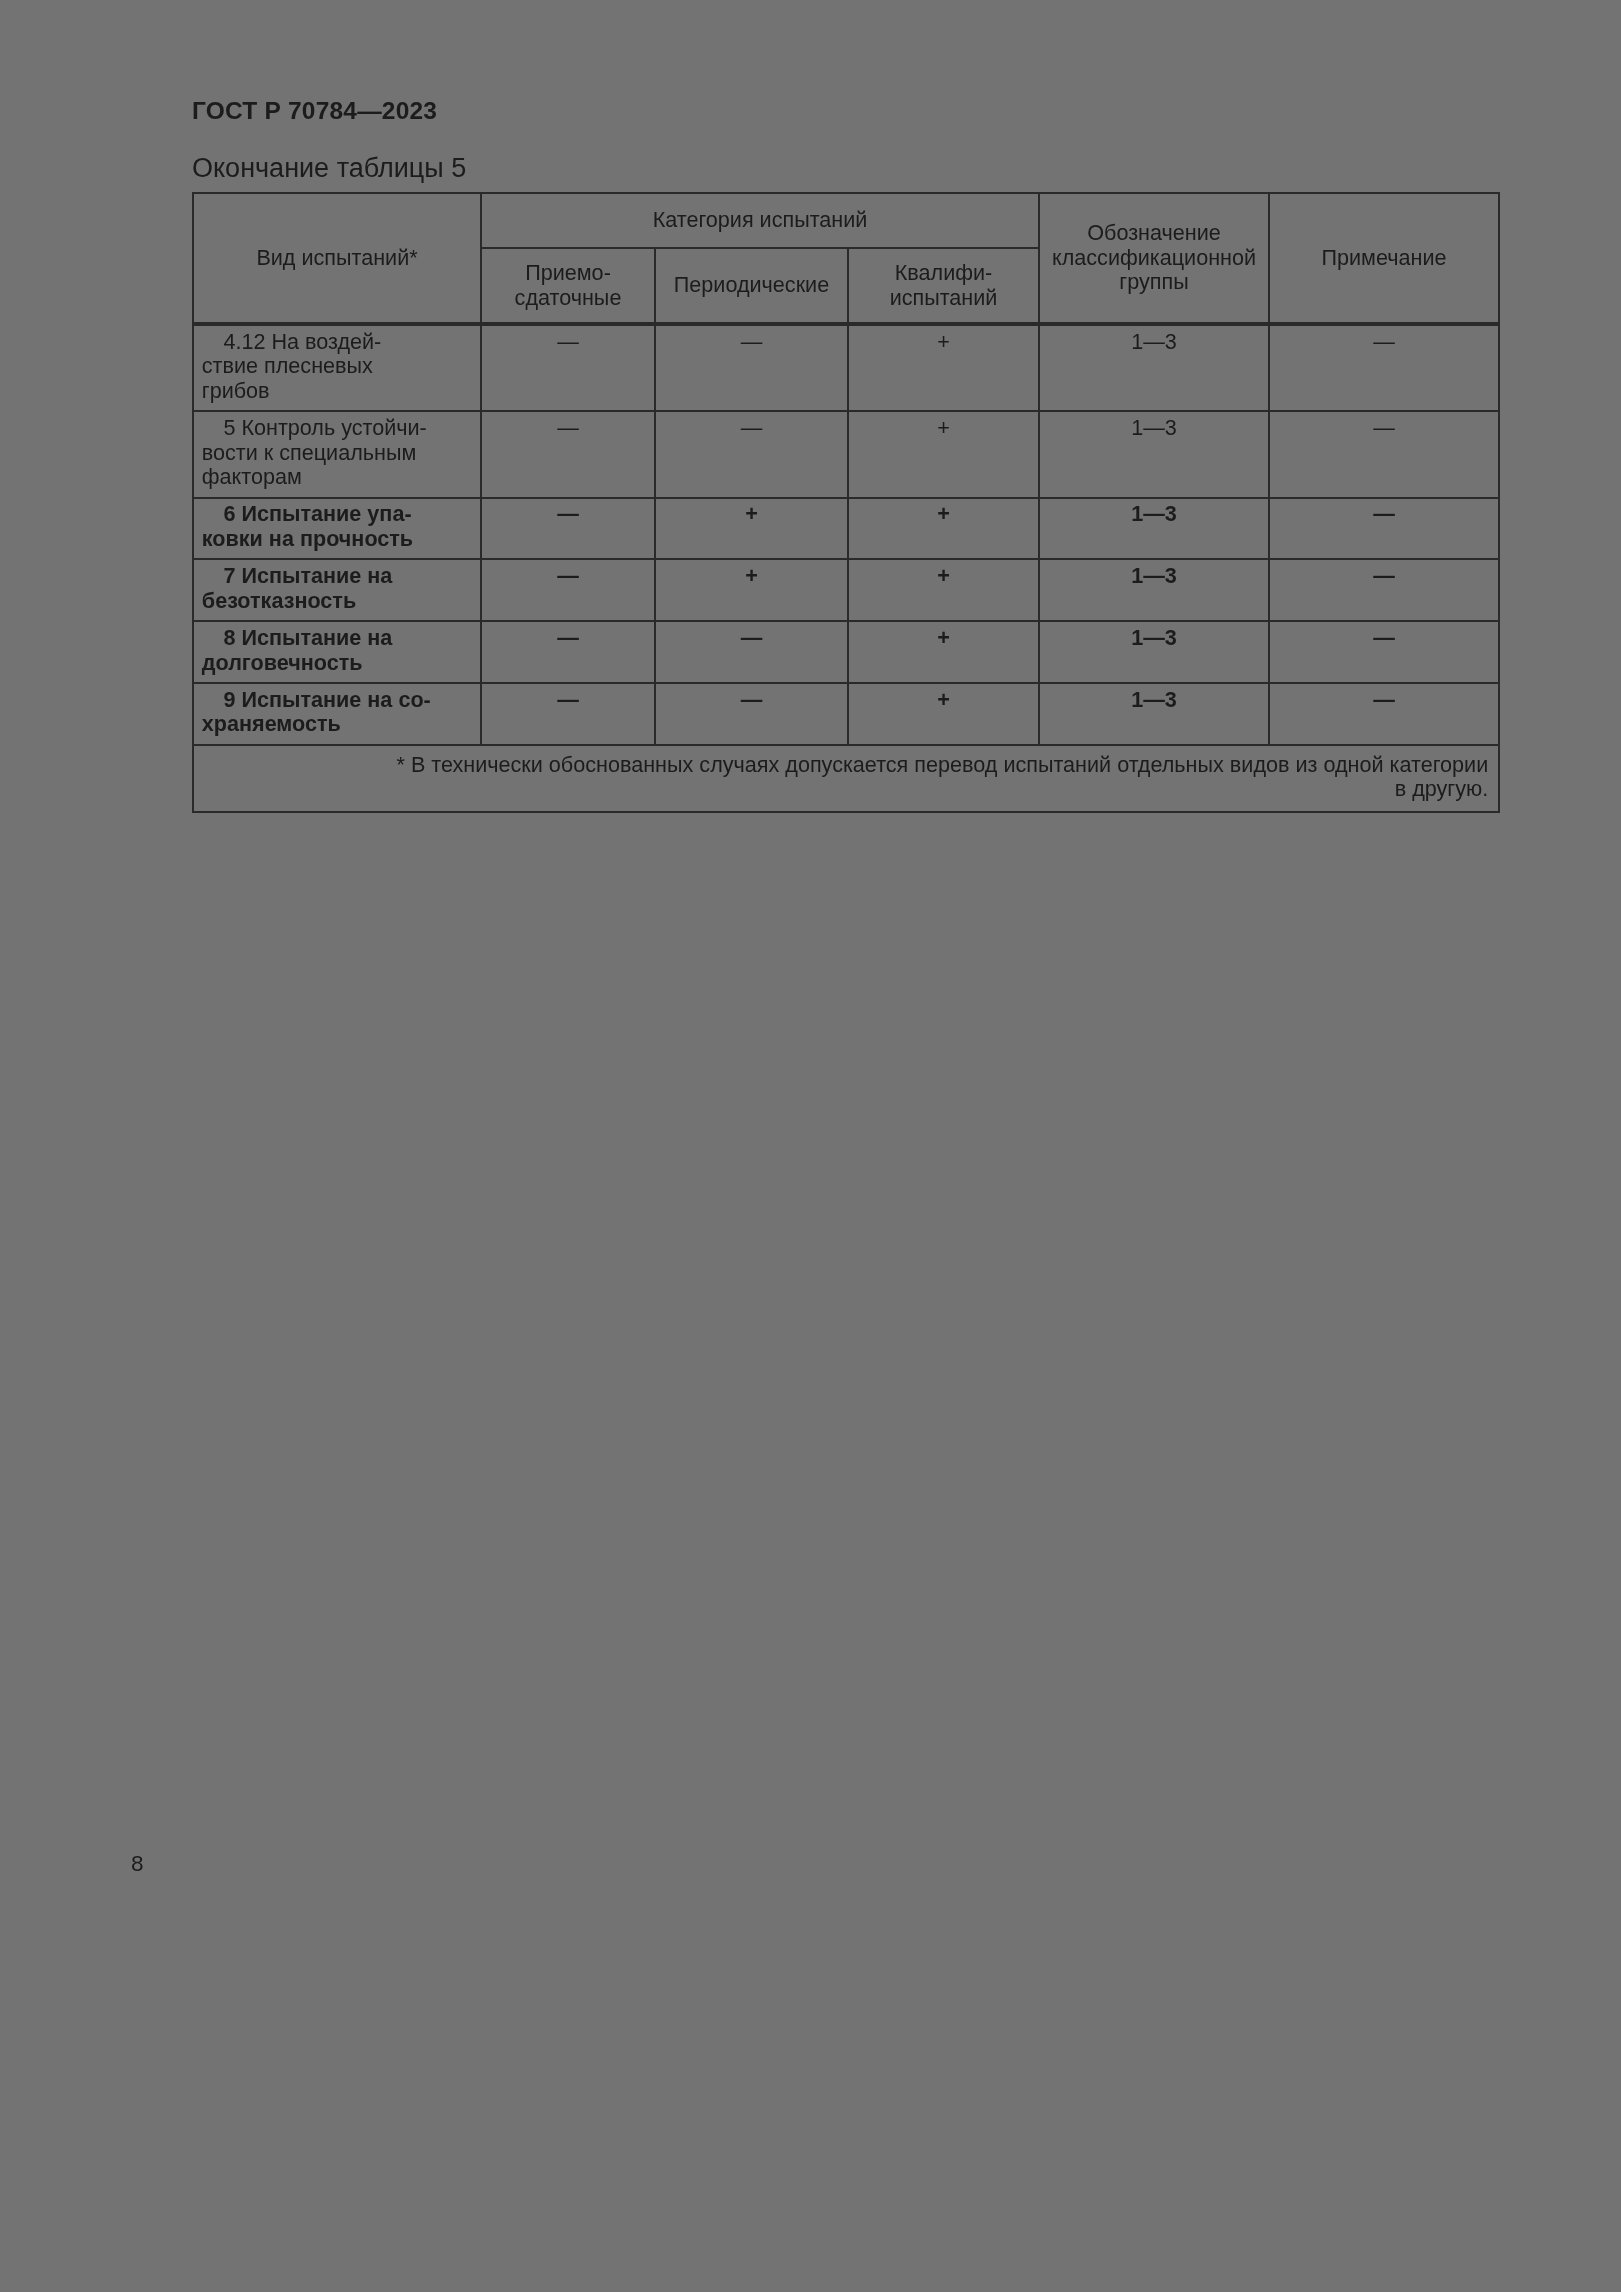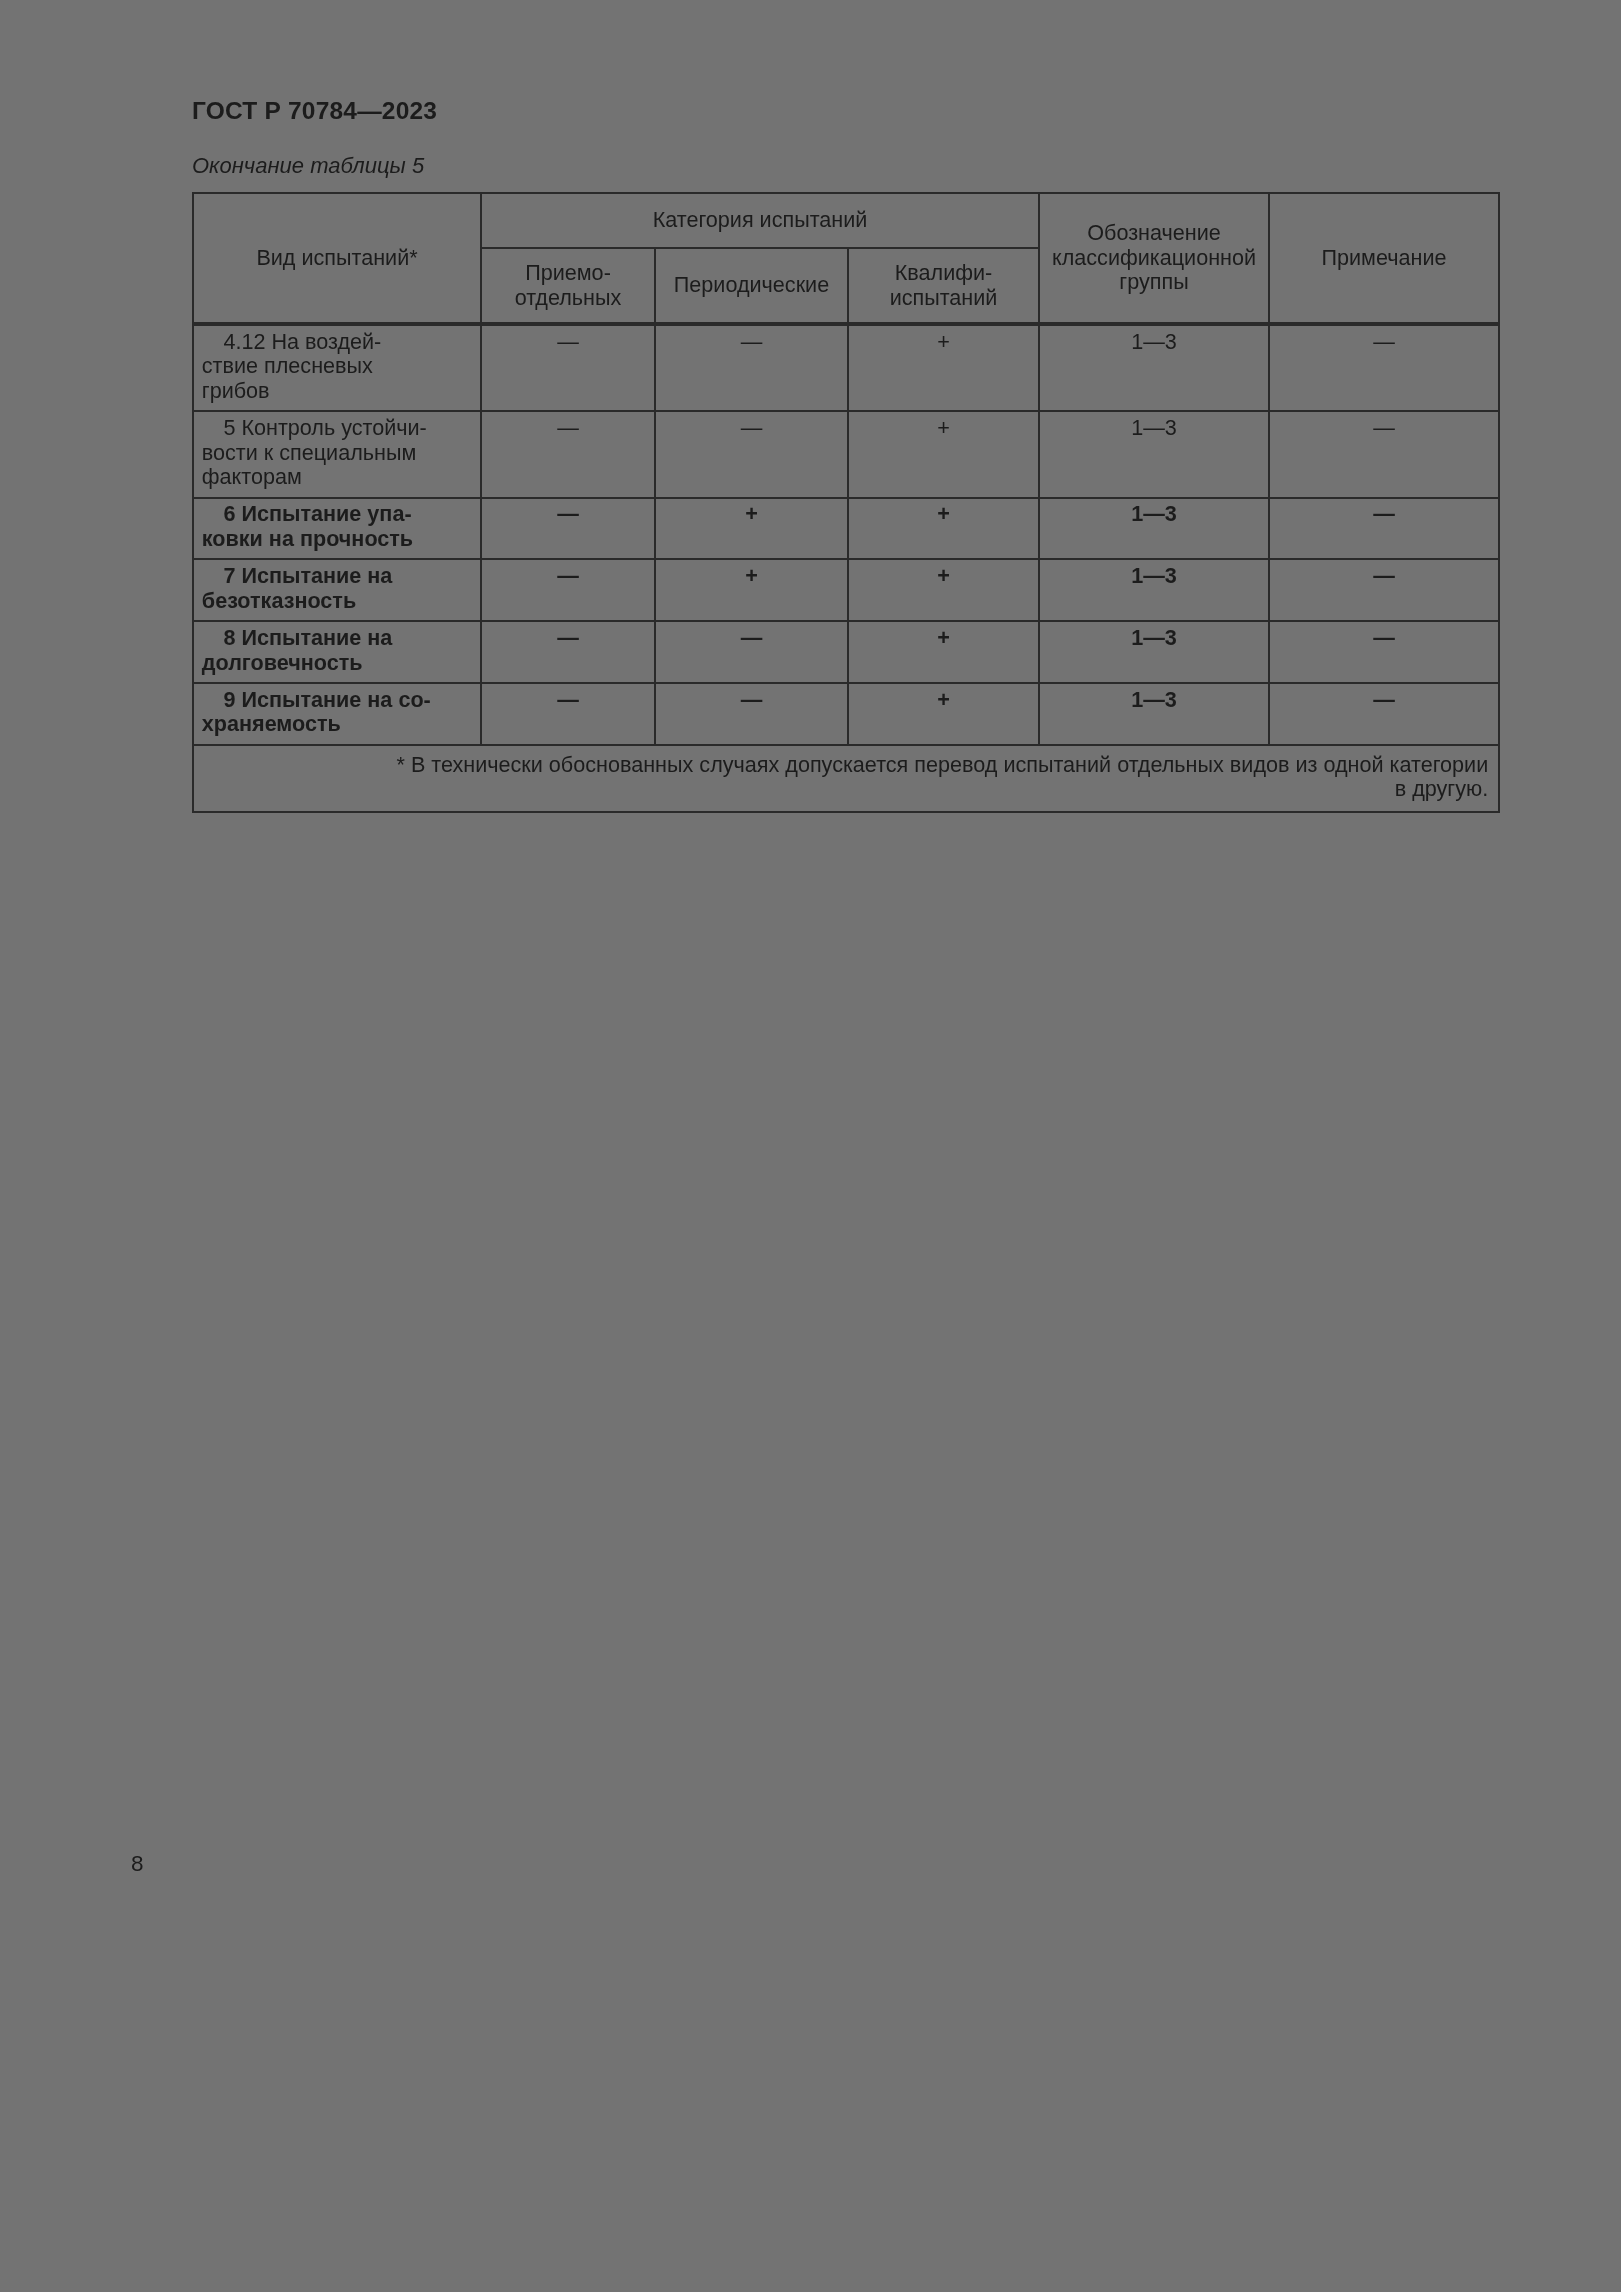--- a/index.html
+++ b/index.html
@@ -22,22 +22,21 @@
     left: 192px;
     top: 97px;
     font-size: 24.5px;
     font-weight: bold;
     letter-spacing: 0.2px;
   }
   .table-caption {
     position: absolute;
     left: 192px;
     top: 153px;
-    font-size: 22px;
-    font-style: italic;
+    font-size: 27px;
   }
   table.doc-table {
     position: absolute;
     left: 192px;
     top: 192px;
     width: 1308px;
     border-collapse: collapse;
     table-layout: fixed;
     font-size: 21.6px;
     line-height: 24.5px;
@@ -105,21 +104,21 @@
       <tr class="hdr-top">
         <th rowspan="2" class="hb">Вид испытаний*</th>
         <th colspan="3">Категория испытаний</th>
         <th rowspan="2" class="hb">Обозначение
 классификационной
 группы</th>
         <th rowspan="2" class="hb">Примечание</th>
       </tr>
       <tr class="hdr-sub">
         <th class="hb">Приемо-
-отдельных</th>
+сдаточные</th>
         <th class="hb">Периодические</th>
         <th class="hb">Квалифи-
 испытаний</th>
       </tr>
     </thead>
     <tbody>
       <tr class="r3">
         <td class="c-type">4.12  На воздей-
 ствие плесневых
 грибов</td>

